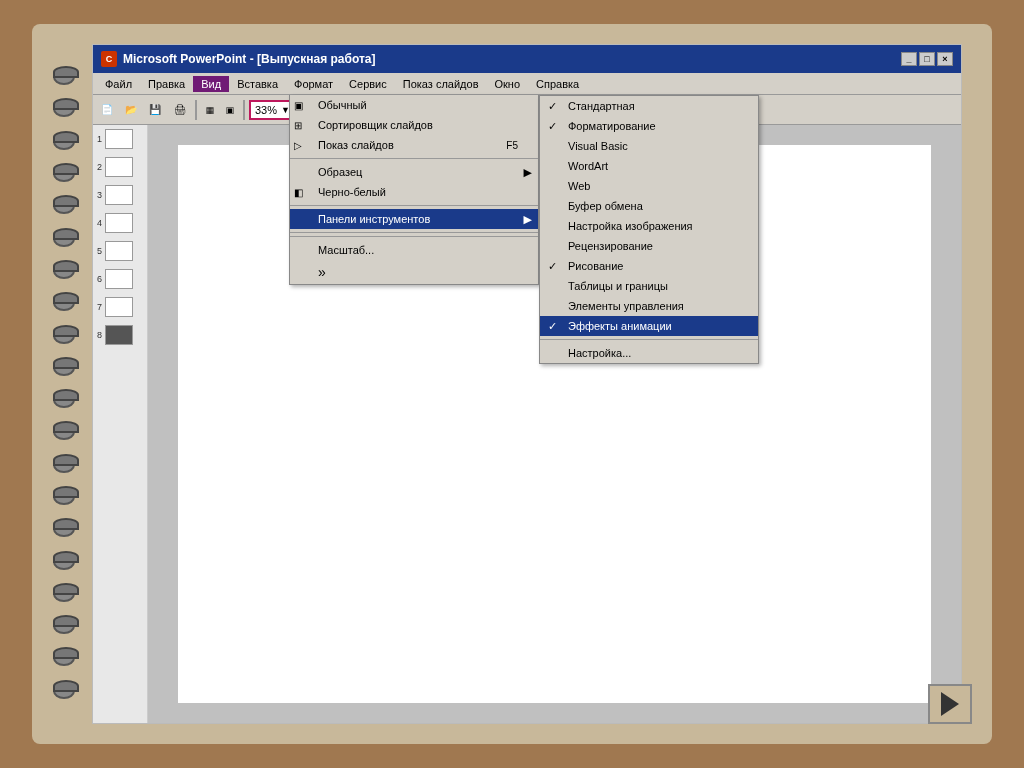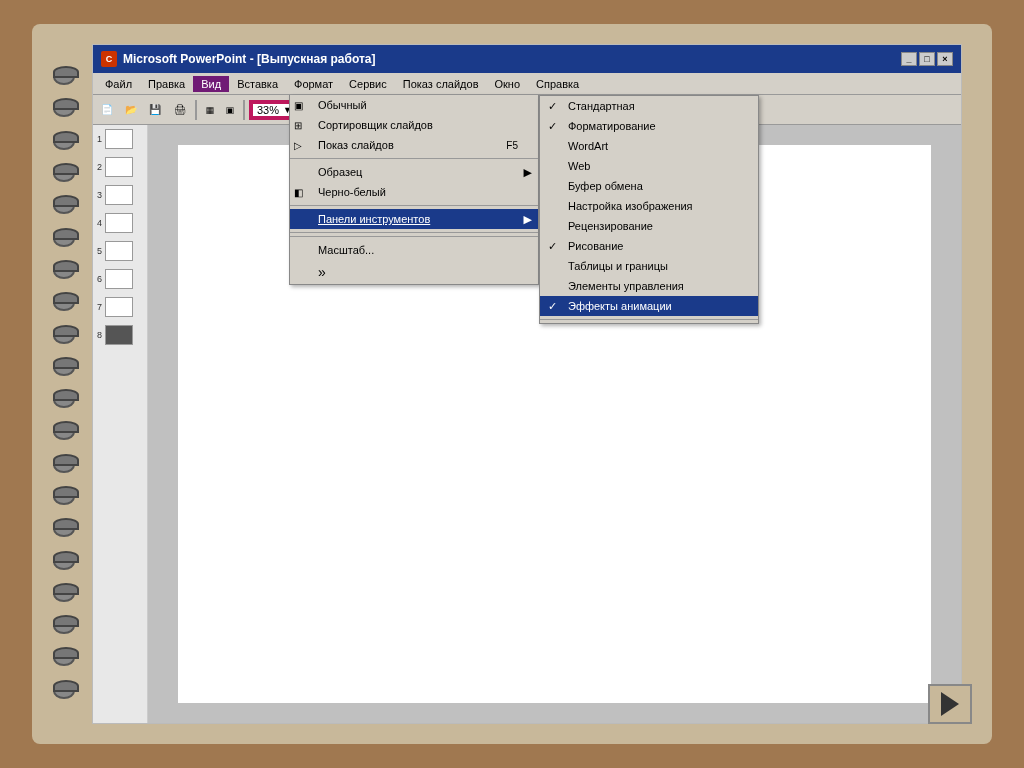--- a/index.html
+++ b/index.html
@@ -211,21 +211,21 @@
     .toolbar-separator {
       width: 2px;
       height: 20px;
       background: #999;
       margin: 0 2px;
     }
 
     .zoom-box {
       display: flex;
       align-items: center;
-      border: 4px solid #be185d;
+      border: 2px solid #be185d;
       background: white;
       height: 20px;
       padding: 0 4px;
       font-size: 11px;
       width: 60px;
     }
 
     .font-box {
       display: flex;
       align-items: center;
@@ -276,21 +276,20 @@
       white-space: nowrap;
       position: relative;
       display: flex;
       align-items: center;
       justify-content: space-between;
     }
 
     .dropdown-item.highlighted {
       background: #1a3a8a;
       color: white;
-      text-decoration: underline;
     }
 
     .dropdown-separator {
       height: 1px;
       background: #999;
       margin: 3px 0;
     }
 
     .dropdown-item .shortcut {
       margin-left: 32px;
@@ -513,20 +512,23 @@
     <div class="submenu-toolbars">
       <div class="submenu-item">
         <span class="check">✓</span>
         <span>Стандартная</span>
       </div>
       <div class="submenu-item">
         <span class="check">✓</span>
         <span>Форматирование</span>
       </div>
       <div class="submenu-item">
+        <span>Visual Basic</span>
+      </div>
+      <div class="submenu-item">
         <span>WordArt</span>
       </div>
       <div class="submenu-item">
         <span>Web</span>
       </div>
       <div class="submenu-item">
         <span>Буфер обмена</span>
       </div>
       <div class="submenu-item">
         <span>Настройка изображения</span>
@@ -542,20 +544,23 @@
         <span>Таблицы и границы</span>
       </div>
       <div class="submenu-item">
         <span>Элементы управления</span>
       </div>
       <div class="submenu-item active-highlight">
         <span class="check">✓</span>
         <span>Эффекты анимации</span>
       </div>
       <div style="height:1px; background:#999; margin:3px 0;"></div>
+      <div class="submenu-item">
+        <span>Настройка...</span>
+      </div>
     </div>
 
   </div>
 
   <div class="play-btn">
     <div class="play-triangle"></div>
   </div>
 
 </div>
 

